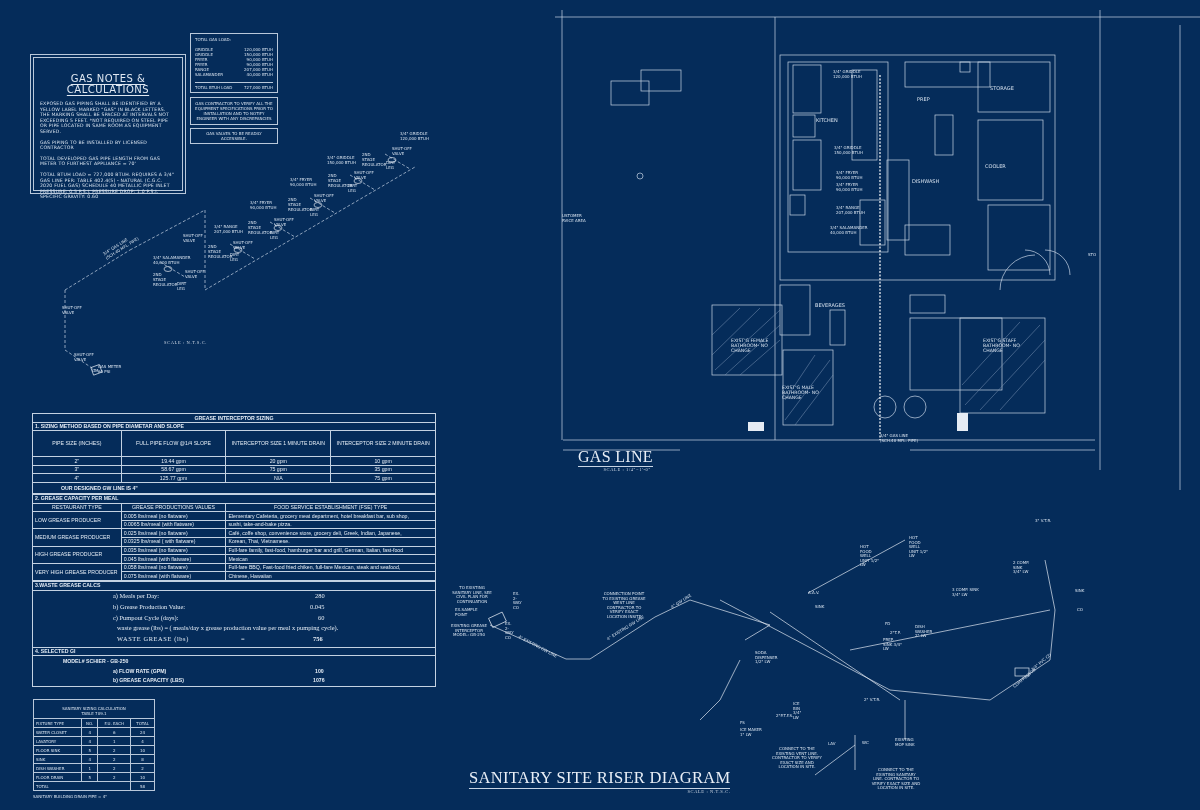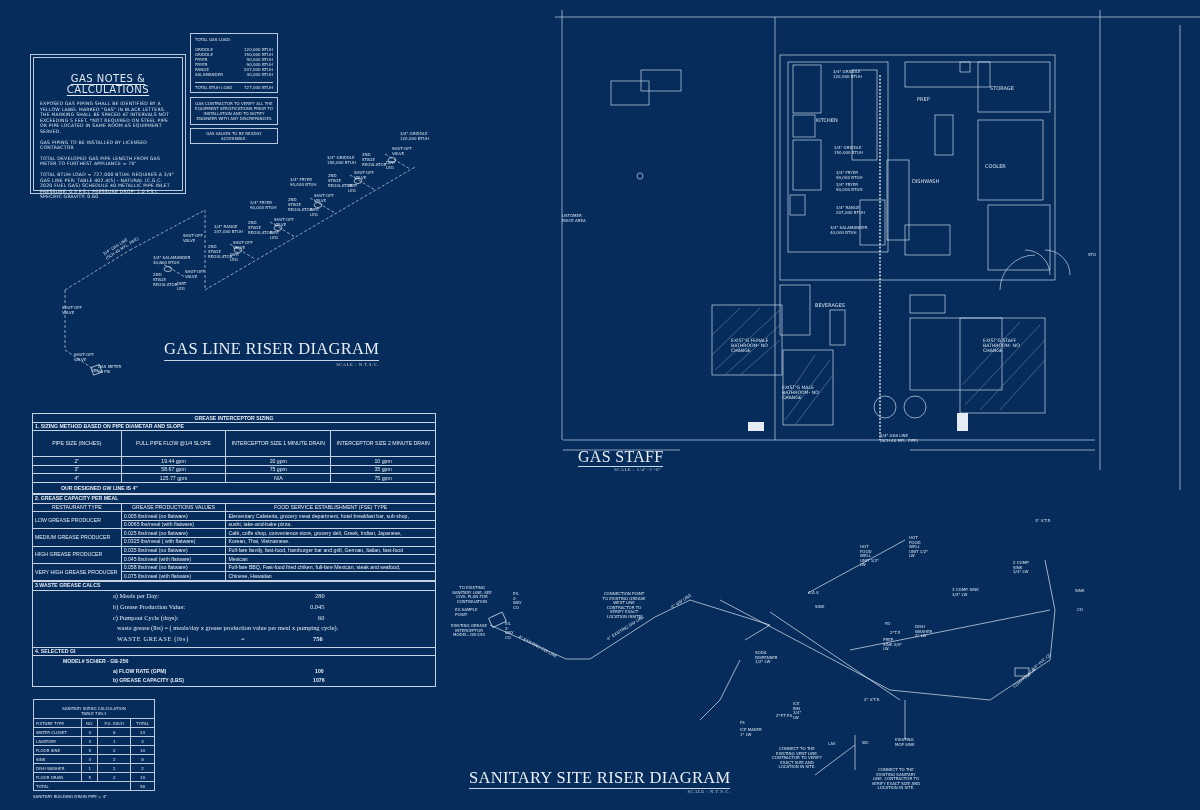--- a/index.html
+++ b/index.html
@@ -241,21 +241,20 @@
 <div class="abs tiny2" style="left:270px;top:230px;width:10px;line-height:5px;">DIRT LEG</div>
 <div class="abs tiny2" style="left:310px;top:207px;width:10px;line-height:5px;">DIRT LEG</div>
 <div class="abs tiny2" style="left:348px;top:183px;width:10px;line-height:5px;">DIRT LEG</div>
 <div class="abs tiny2" style="left:386px;top:160px;width:10px;line-height:5px;">DIRT LEG</div>
 
 <div class="abs tiny2" style="left:102px;top:252px;width:45px;line-height:5px;transform:rotate(-32deg);transform-origin:left top;">3/4" GAS LINE (SCH.40 MFL. PIPE)</div>
 <div class="abs tiny2" style="left:98px;top:364px;width:28px;line-height:5px;">GAS METER 60 PSI</div>
 <div class="abs tiny2" style="left:92px;top:368px;">GM</div>
 
 <div class="abs" style="left:164px;top:339px;">
-  <div class="serif-title" style="font-size:16.5px;border-bottom:1px solid #c7d4e4;padding-bottom:1px;">GAS LINE RISER DIAGRAM</div>
   <div class="scale" style="text-align:right;margin-top:1px;">SCALE : N.T.S.C.</div>
 </div>
 
 <div id="grease" class="abs">
   <table>
     <tbody>
         <tr>
           <td colspan="4" class="ctr" style="font-weight:bold;">GREASE INTERCEPTOR SIZING</td>
         </tr>
     <tr>
@@ -475,21 +474,21 @@
     <div>207,000 BTUH</div>
   </div>
 <div class="abs tiny2" style="left:830px;top:226px;line-height:4.5px;">
     <div>3/4" SALAMANDER</div>
     <div>40,000 BTUH</div>
   </div>
 <div class="abs tiny2" style="left:880px;top:434px;white-space:pre;line-height:4.5px;">3/4" GAS LINE
 (SCH.40 MFL. PIPE)</div>
 
 <div class="abs" style="left:578px;top:448px;">
-  <div class="serif-title" style="font-size:16px;border-bottom:1px solid #c7d4e4;">GAS STAFF</div>
+  <div class="serif-title" style="font-size:16px;border-bottom:1px solid #c7d4e4;">GAS LINE</div>
   <div class="scale" style="text-align:right;padding-right:2px;">SCALE : 1/4"=1'-0"</div>
 </div>
 
 <div class="abs tiny2" style="left:451px;top:586px;width:42px;text-align:center;line-height:4.5px;">TO EXISTING SANITARY LINE, SEE CIVIL PLAN FOR CONTINUATION</div>
 <div class="abs tiny2" style="left:455px;top:608px;width:20px;line-height:4.5px;">EX.SAMPLE POINT</div>
 <div class="abs tiny2" style="left:513px;top:592px;width:10px;line-height:4.5px;">EX. 2-WAY CO</div>
 <div class="abs tiny2" style="left:505px;top:622px;width:10px;line-height:4.5px;">EX. 2-WAY CO</div>
 <div class="abs tiny2" style="left:449px;top:624px;width:40px;text-align:center;line-height:4.5px;">EXISTING GREASE INTERCEPTOR MODEL: GB-250</div>
 <div class="abs tiny2" style="left:520px;top:634px;transform:rotate(28deg);transform-origin:left top;white-space:nowrap;">4" EXISTING GW LINE</div>
 <div class="abs tiny2" style="left:606px;top:637px;transform:rotate(-32deg);transform-origin:left top;white-space:nowrap;">4" EXISTING GW LINE</div>

